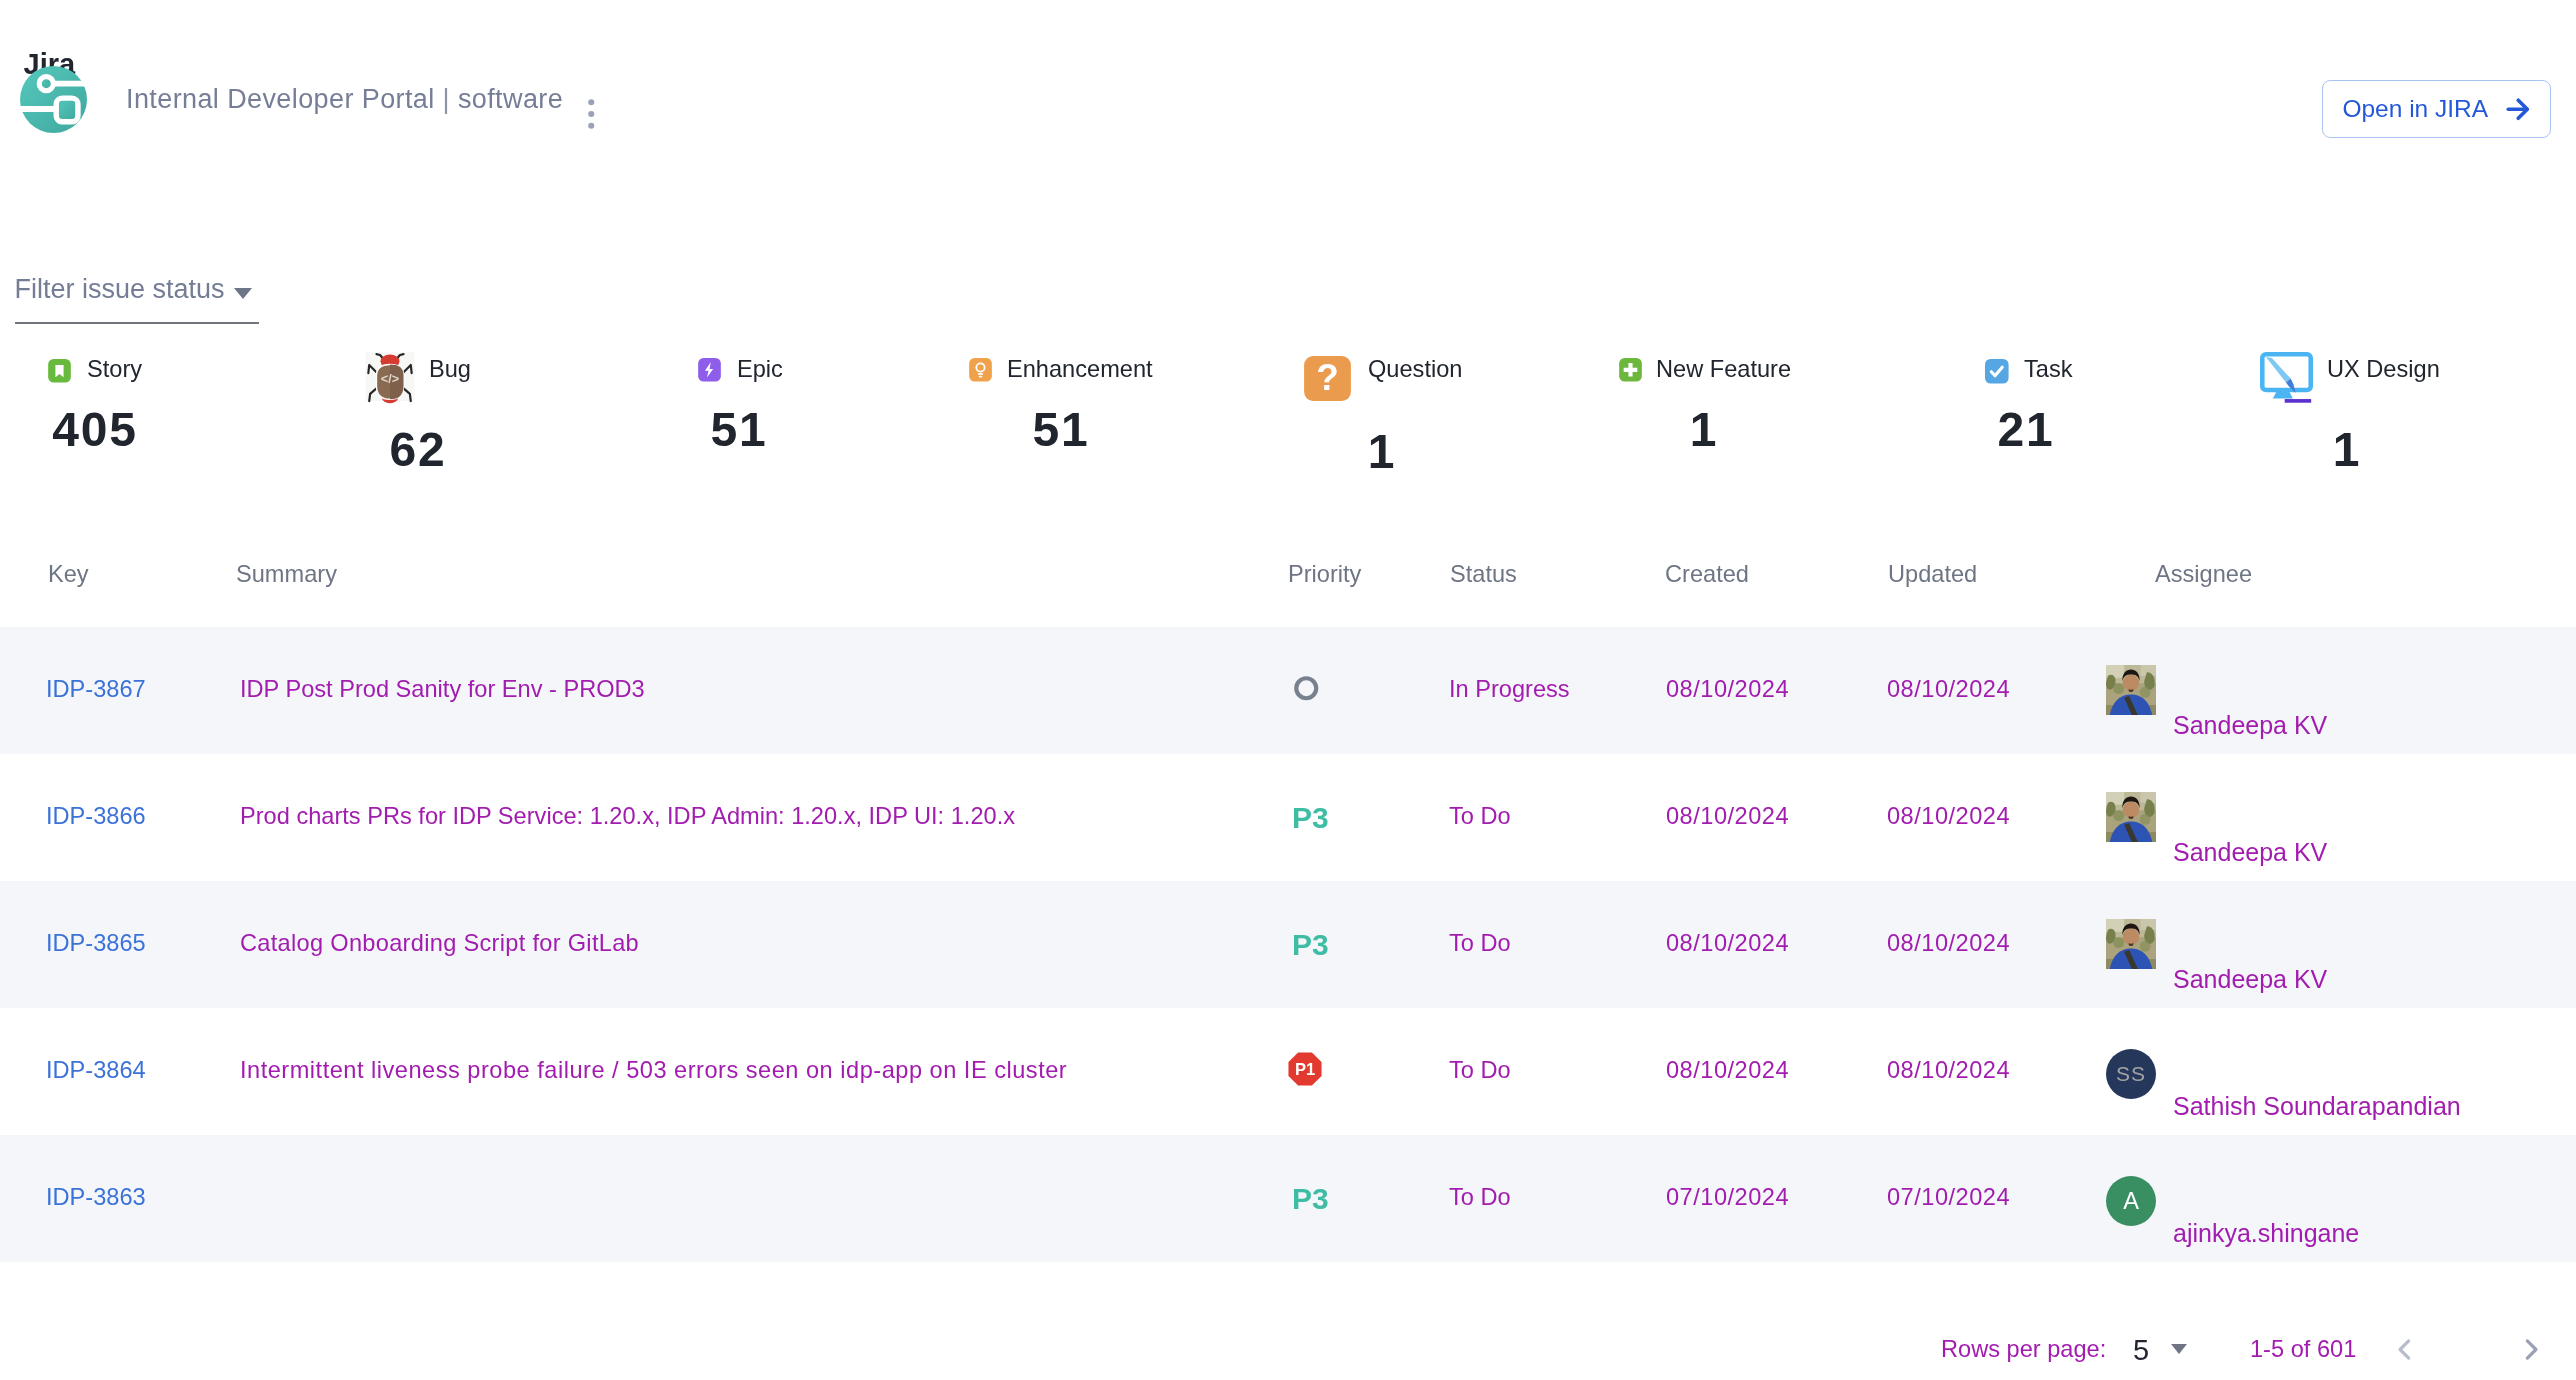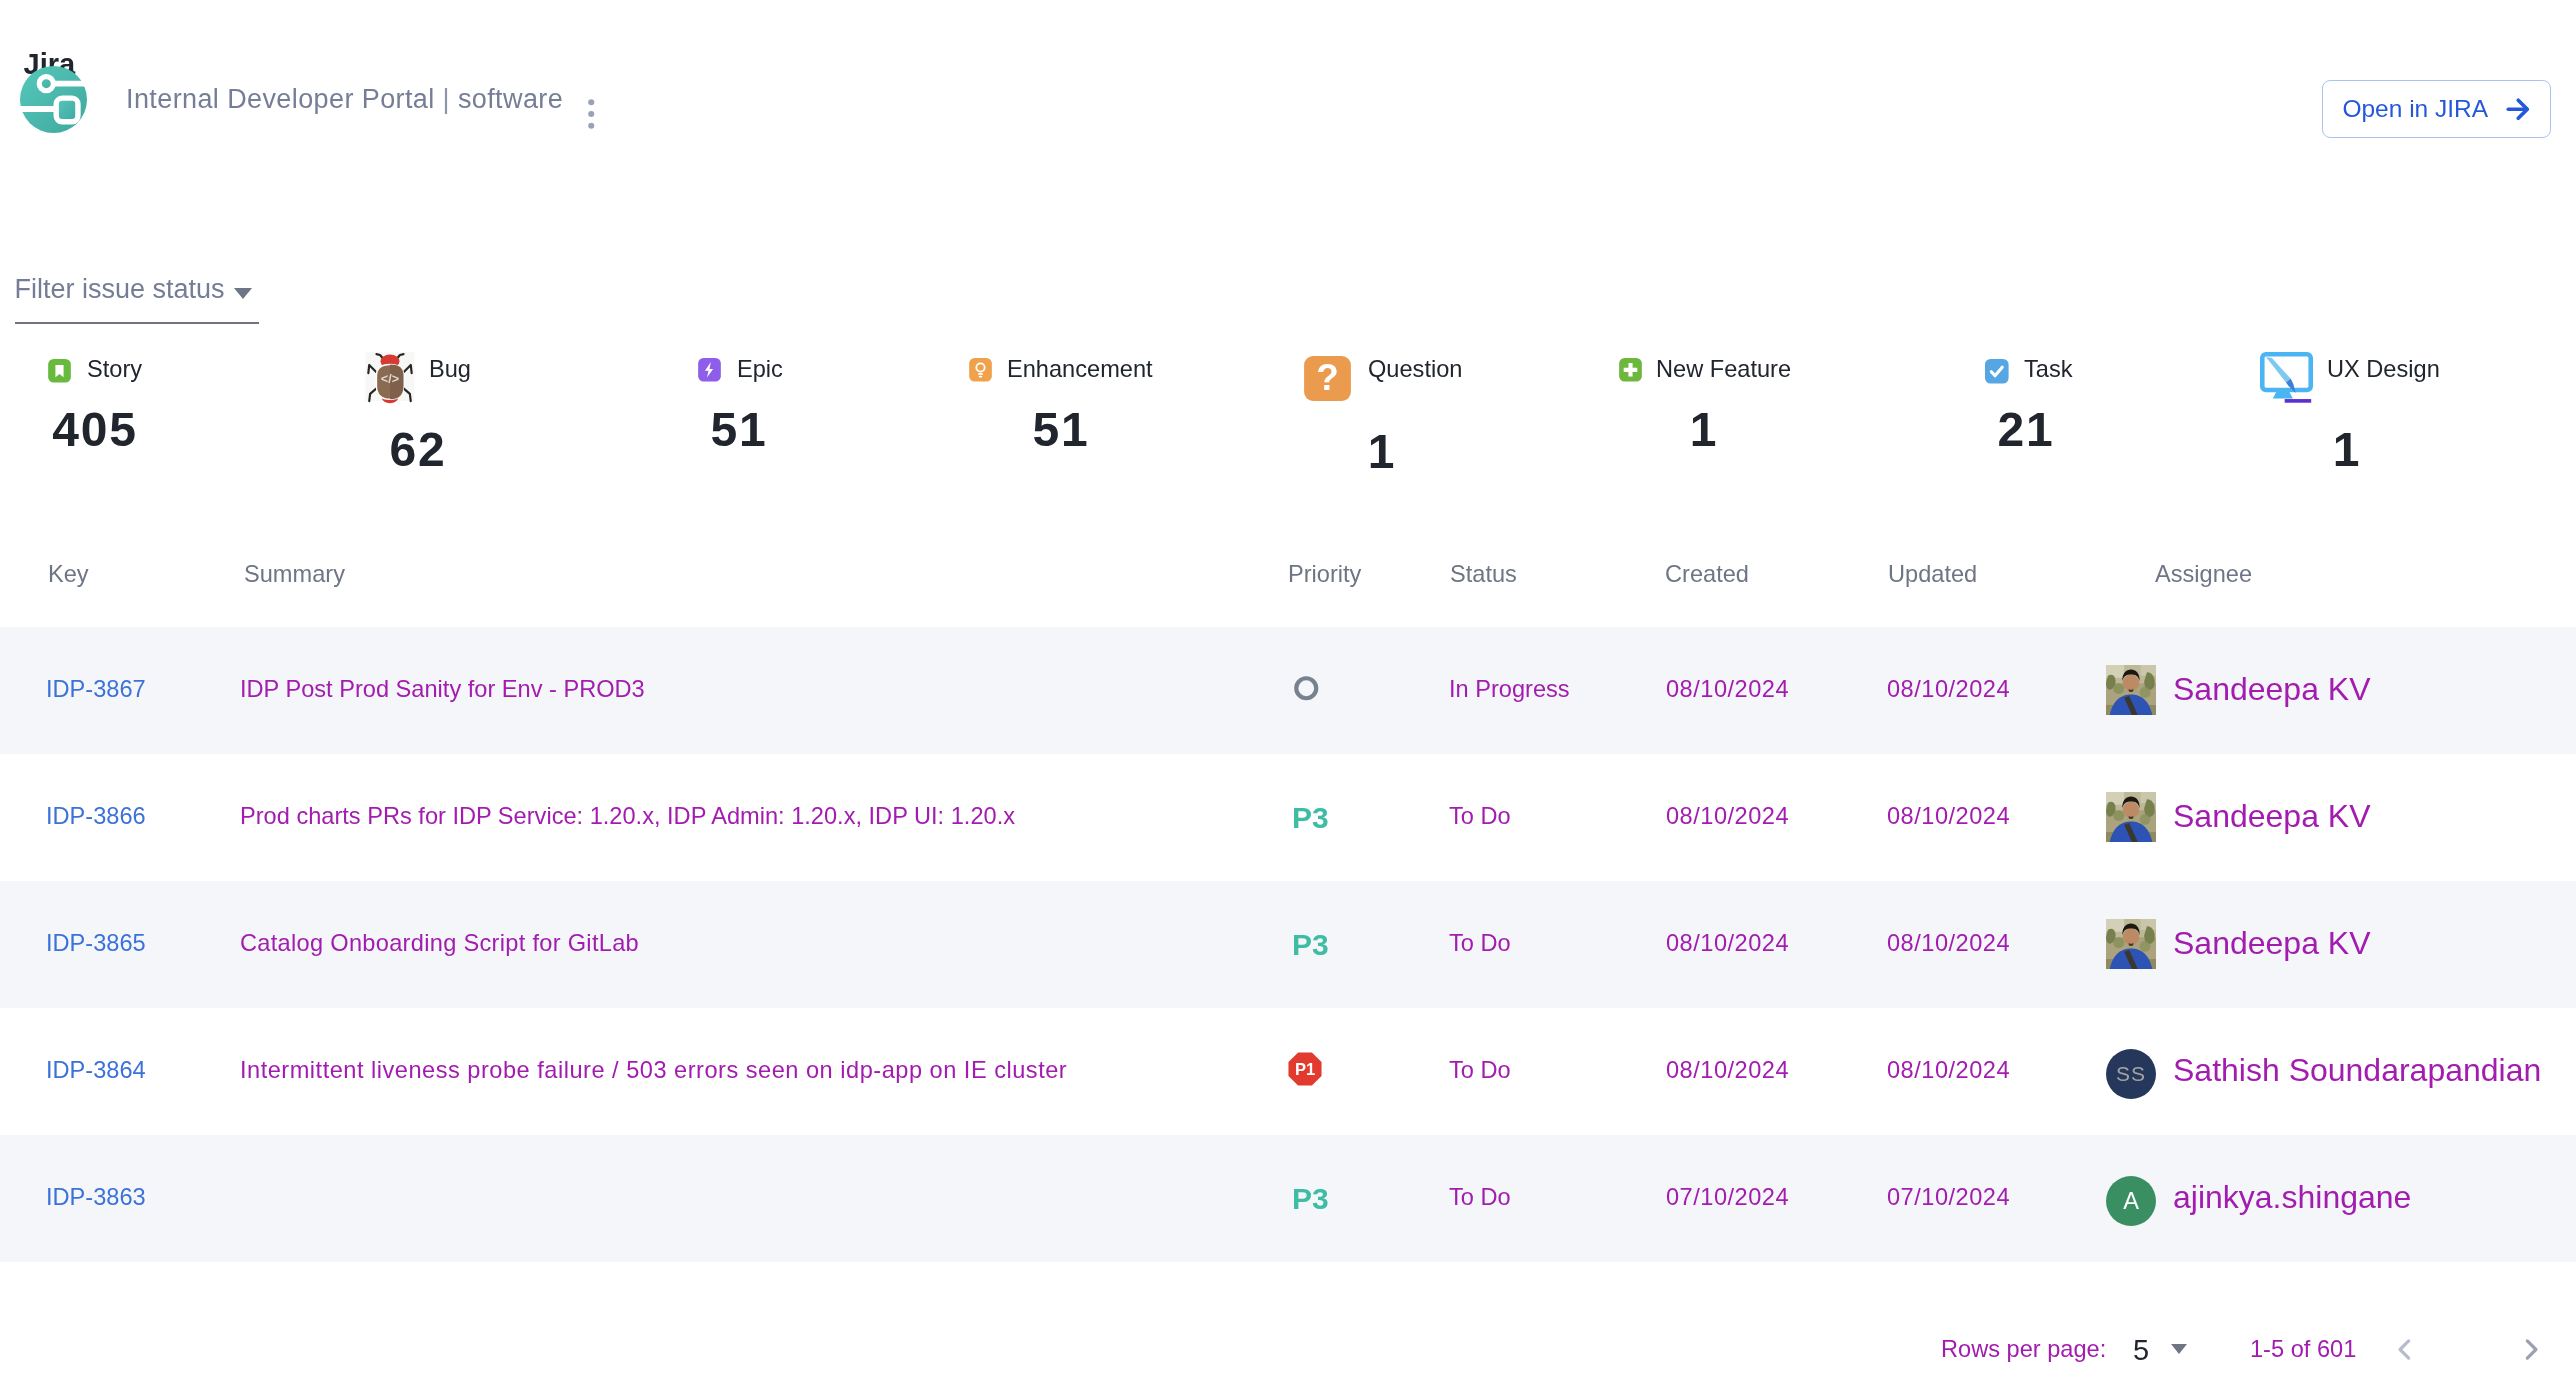--- a/index.html
+++ b/index.html
@@ -7,21 +7,21 @@
   body { font-family:"Liberation Sans", sans-serif; }
   .page { position:relative; width:2576px; height:1381px; overflow:hidden; background:#fff; }
   .abs { position:absolute; }
   .band { background:#f4f6fa; }
   .lbl { font-size:23.6px; color:#20252e; line-height:23.6px; white-space:nowrap; }
   .num { font-size:48px; font-weight:700; color:#20252e; line-height:49px; letter-spacing:1.8px; text-align:left; transform:translateX(-50%); white-space:nowrap; }
   .date { letter-spacing:0.5px; }
   
   .cell { font-size:23.6px; color:#a21caf; line-height:23.6px; white-space:nowrap; }
   .hdr { font-size:23.6px; color:#6e7584; line-height:23.6px; white-space:nowrap; }
-  .cell.nm { font-size:32px; }
+  .cell.nm { font-size:25px;margin-top:36px; }
   .link { color:#3b72d8; }
   .p3 { color:#3fbca4; font-weight:700; font-size:30px; line-height:30px; }
 </style>
 </head>
 <body>
 <div class="page">
 
   <div class="abs" style="left:23.6px; top:11px; font-size:29px; font-weight:700; color:#20252e; line-height:33px;margin-top:37px;">Jira</div>
 
   <svg class="abs" style="left:20px; top:66px;" width="67" height="67" viewBox="0 0 74 74">
@@ -128,21 +128,21 @@
     <rect x="2.5" y="2.5" width="53" height="39" rx="4" fill="#fff" stroke="#4ab5f2" stroke-width="5"></rect>
     <path d="M19 41.5 L31 41.5 L36 51 L14 51 z" fill="#4ab5f2"></path>
     <rect x="27" y="51.5" width="29" height="4" fill="#5b2fd0"></rect>
     <path d="M6.5 5.5 L13 6.5 L33.5 29 L28.5 33.5 Z" fill="#7ec8f4"></path>
     <path d="M33.5 29 L28.5 33.5 L31 37 L39 45 L36.5 35 Z" fill="#3f7fd6"></path>
   </svg>
   <div class="abs lbl" style="left:2327px; top:358px;">UX Design</div>
   <div class="abs num" style="left:2347px; top:425px;">1</div>
 
   <div class="abs hdr" style="left:48px; top:563px;">Key</div>
-  <div class="abs hdr" style="left:244px; top:563px;">Summary</div>
+  <div class="abs hdr" style="left:236px; top:563px;">Summary</div>
   <div class="abs hdr" style="left:1288px; top:563px;">Priority</div>
   <div class="abs hdr" style="left:1450px; top:563px;">Status</div>
   <div class="abs hdr" style="left:1665px; top:563px;">Created</div>
   <div class="abs hdr" style="left:1888px; top:563px;">Updated</div>
   <div class="abs hdr" style="left:2155px; top:563px;">Assignee</div>
 
   <div class="abs band" style="left:0px; top:627px; width:2576px; height:127px;"></div>
   <div class="abs band" style="left:0px; top:881px; width:2576px; height:127px;"></div>
   <div class="abs band" style="left:0px; top:1135px; width:2576px; height:127px;"></div>
 

